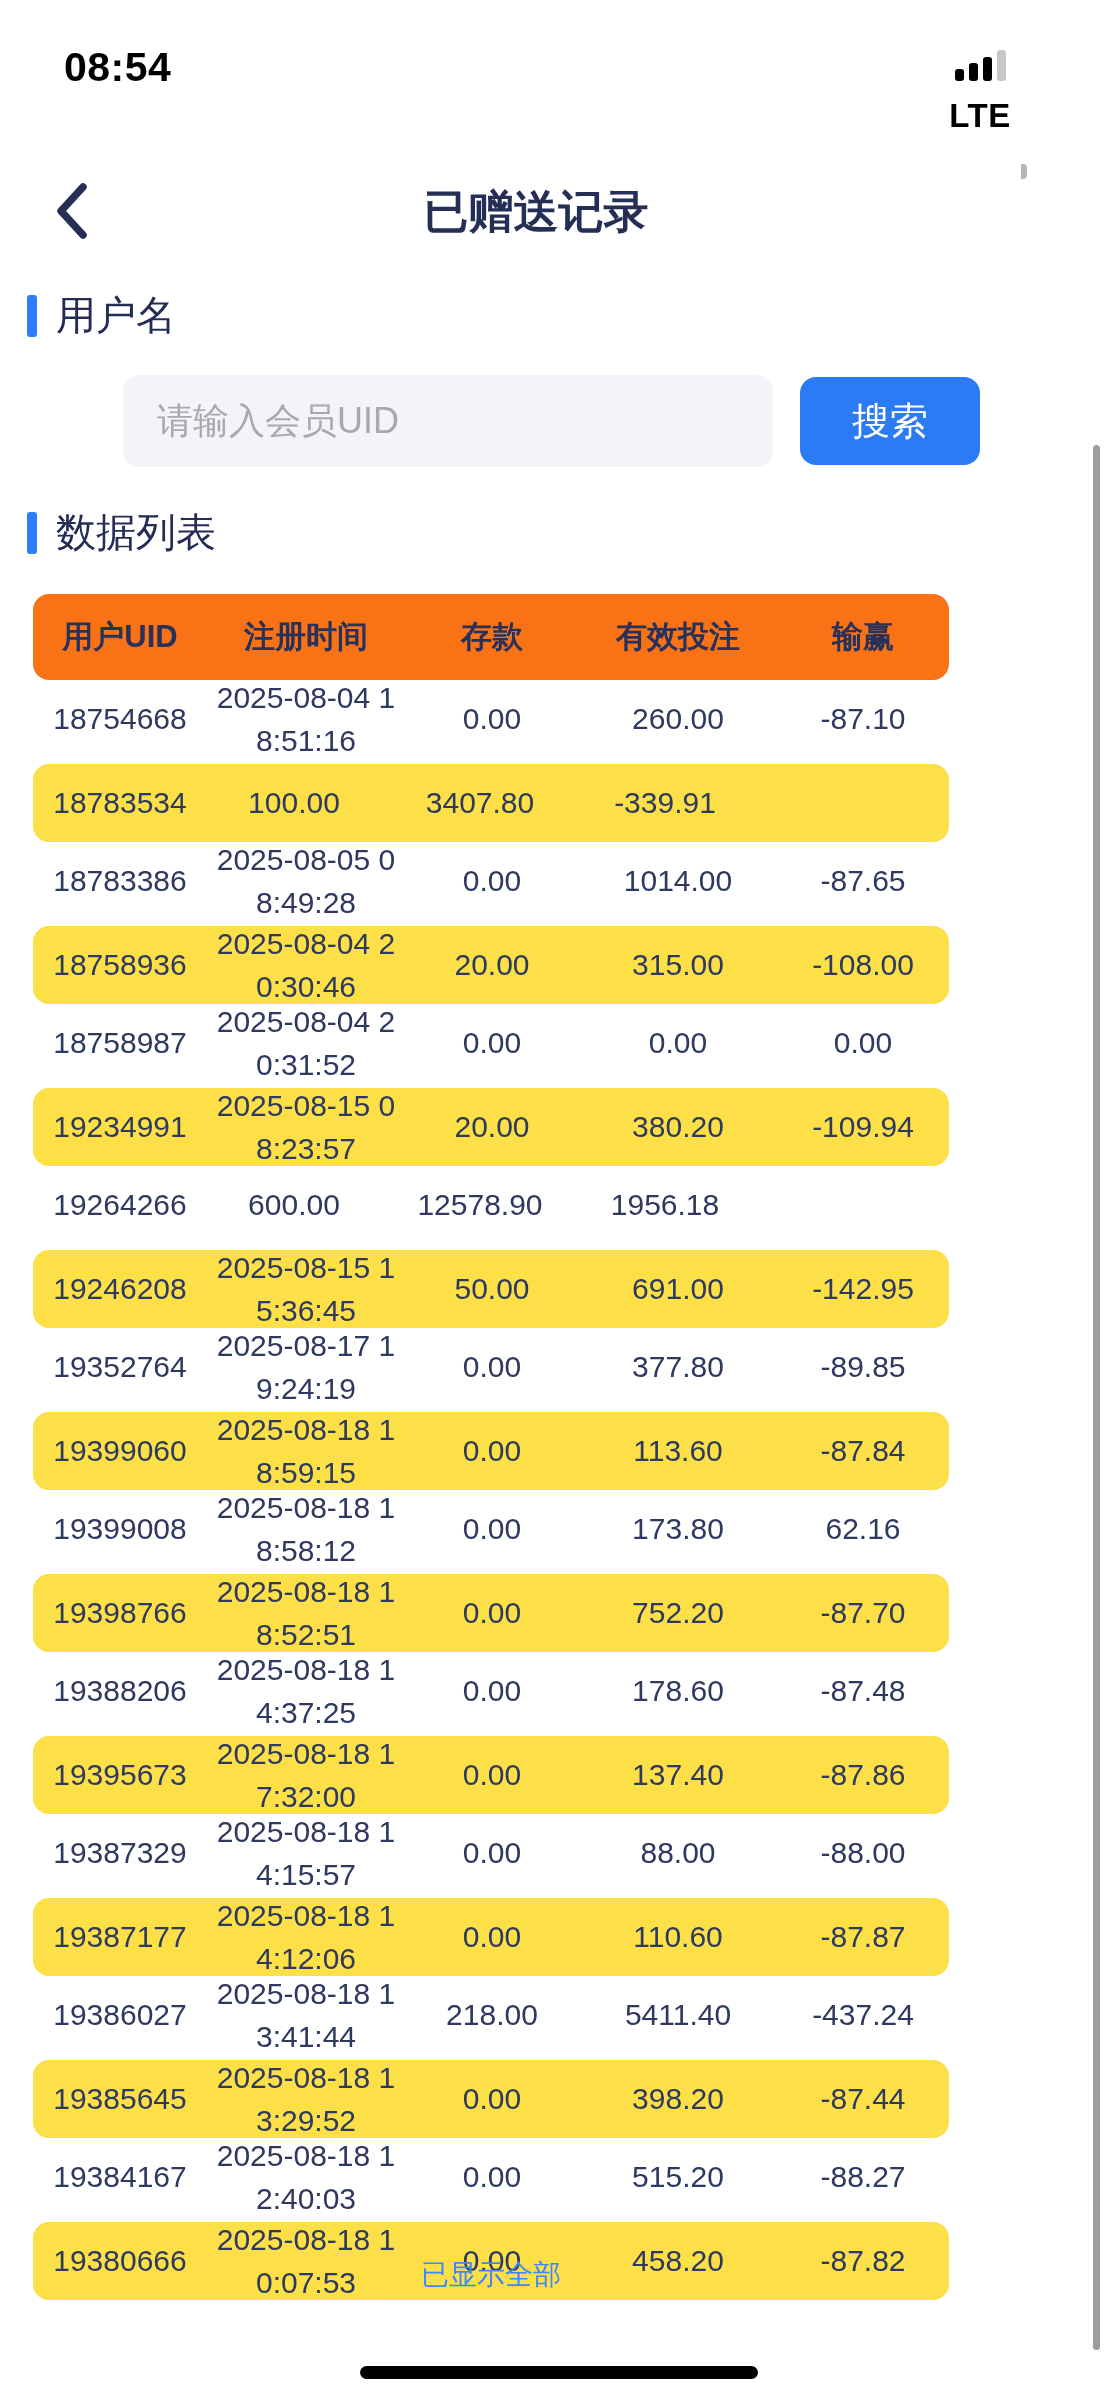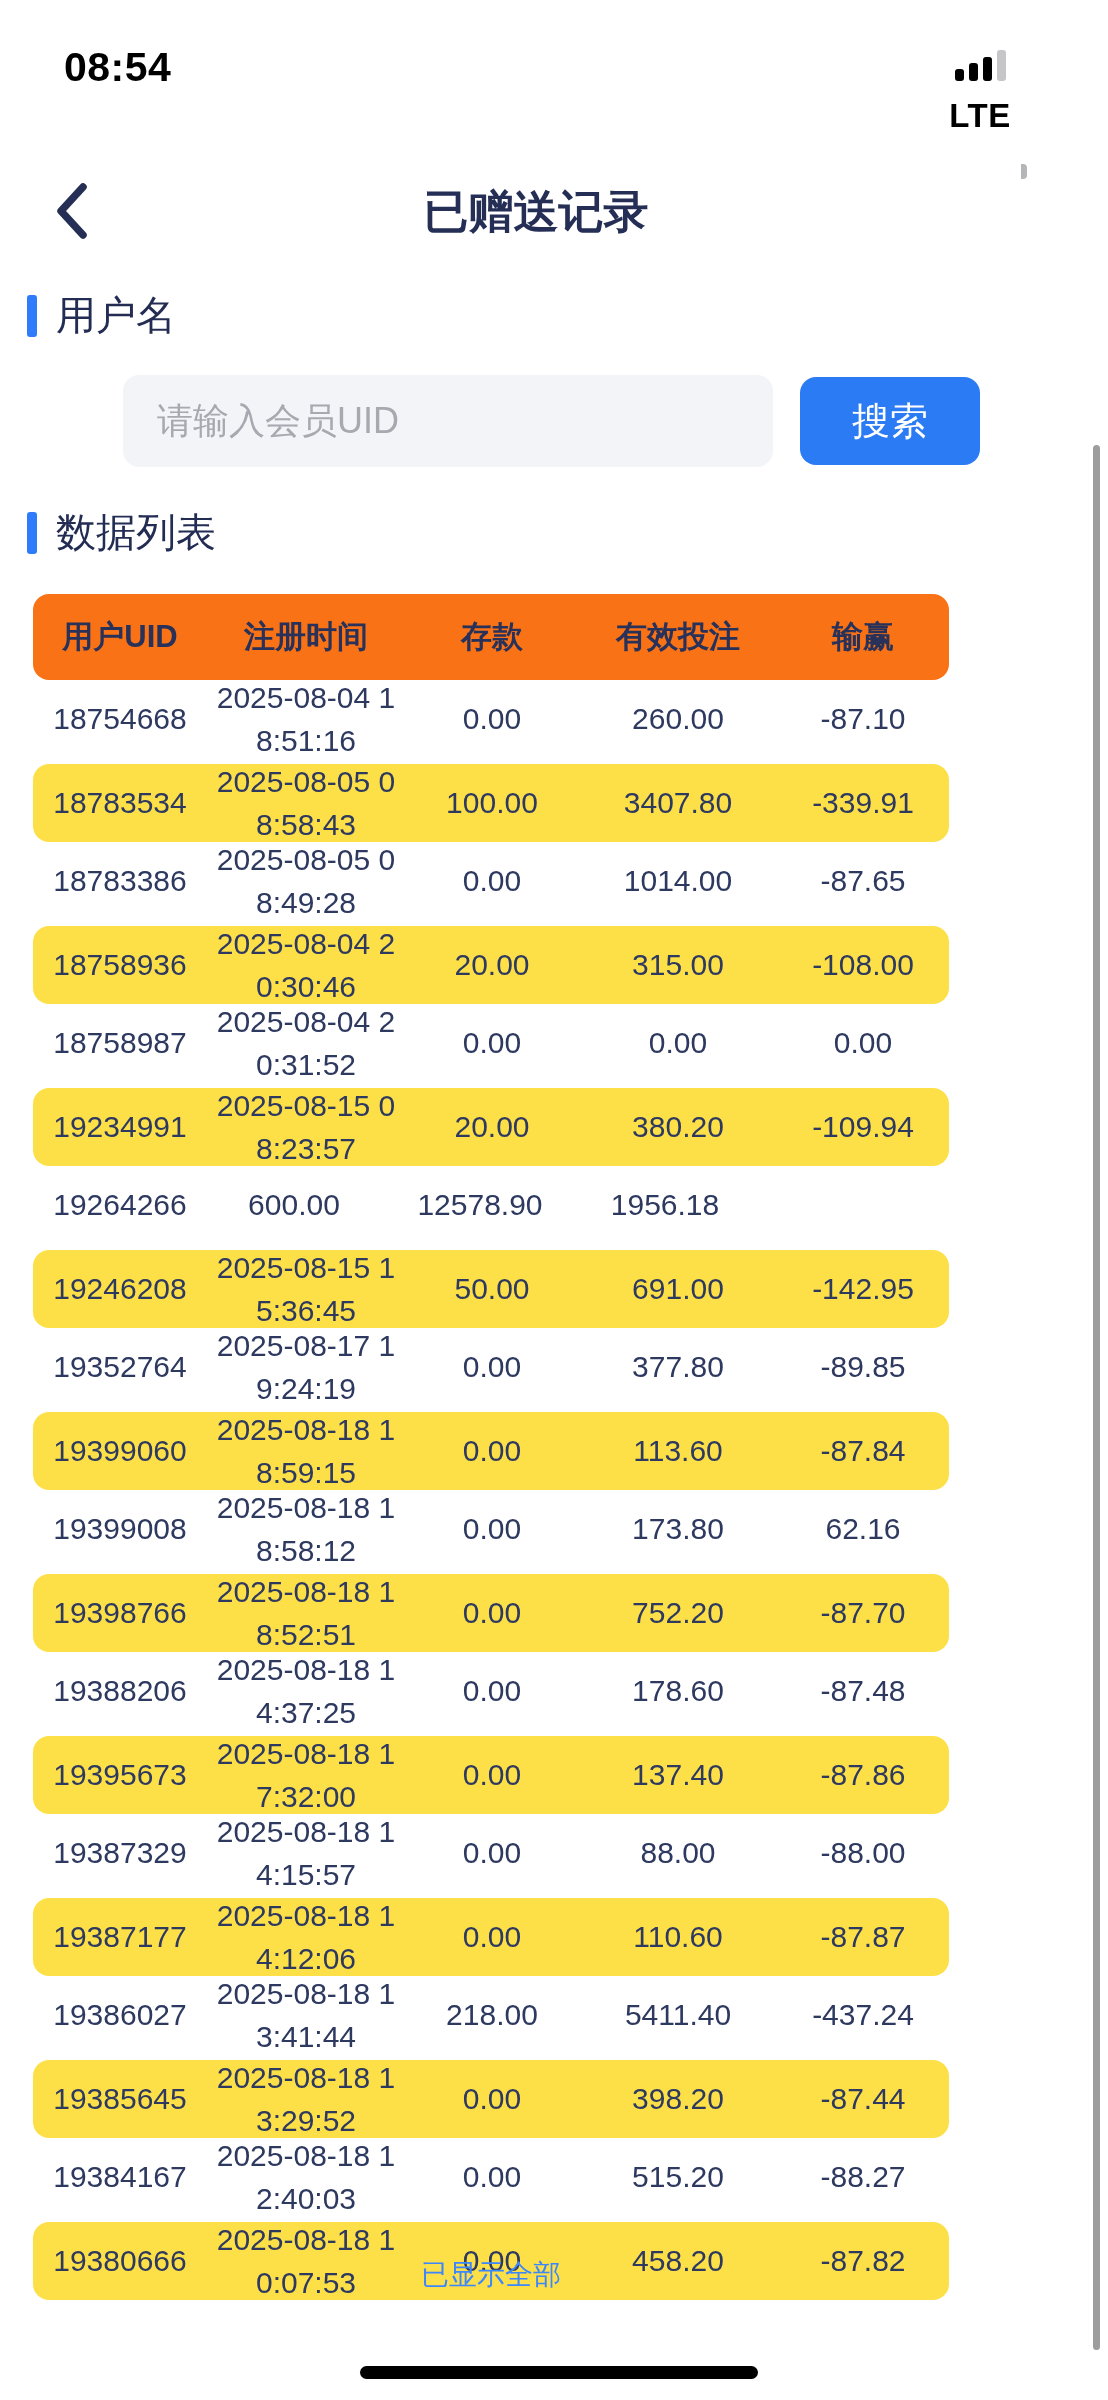--- a/index.html
+++ b/index.html
@@ -169,23 +169,20 @@
             <span class="cellinner">260.00</span>
           </div>
           <div class="cell c4">
             <span class="cellinner">-87.10</span>
           </div>
         </div>
         <div class="trow striped">
           <div class="cell c0">
             <span class="cellinner">18783534</span>
           </div>
-          <div class="cell c1">
-            <span class="cellinner">2025-08-05 08:58:43</span>
-          </div>
           <div class="cell c2">
             <span class="cellinner">100.00</span>
           </div>
           <div class="cell c3">
             <span class="cellinner">3407.80</span>
           </div>
           <div class="cell c4">
             <span class="cellinner">-339.91</span>
           </div>
         </div>

